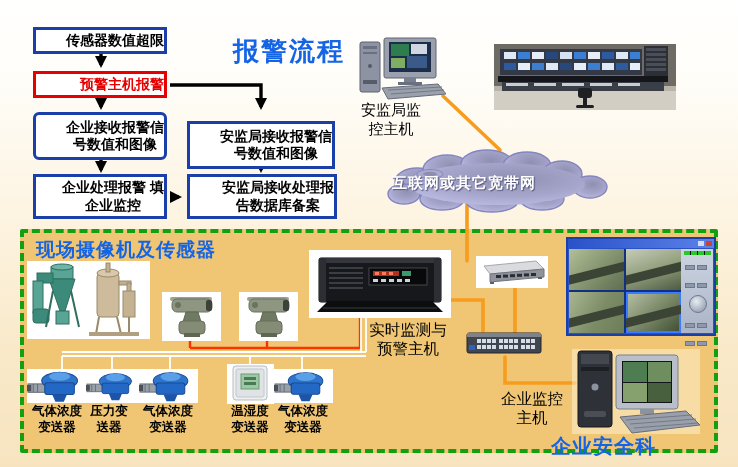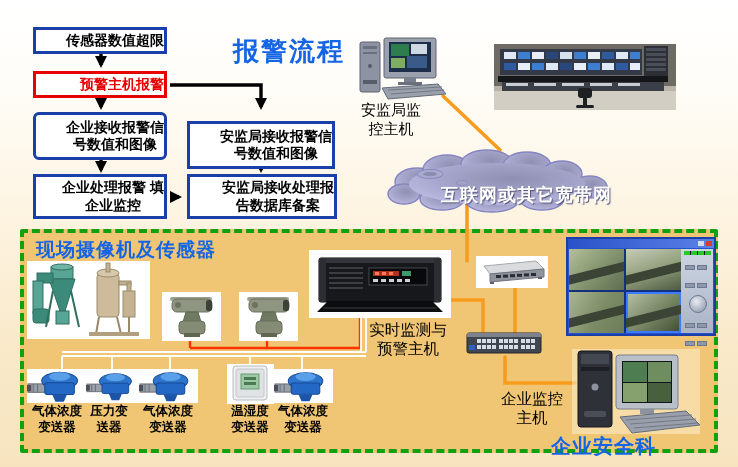--- a/index.html
+++ b/index.html
@@ -210,21 +210,21 @@
       <ellipse cx="22" cy="50" rx="16" ry="10"></ellipse>
       <ellipse cx="60" cy="55" rx="22" ry="11"></ellipse>
       <ellipse cx="110" cy="57" rx="26" ry="11"></ellipse>
       <ellipse cx="160" cy="55" rx="22" ry="11"></ellipse>
     </g>
     <ellipse cx="115" cy="40" rx="88" ry="21" fill="url(#cg)"></ellipse>
     <ellipse cx="48" cy="30" rx="13" ry="4.5" fill="#aaaacf" stroke="#8888c0" stroke-width="1"></ellipse>
     <ellipse cx="48" cy="30" rx="7" ry="2.2" fill="#8d8db0"></ellipse>
     <ellipse cx="80" cy="39" rx="6" ry="2.4" fill="#a2a2c8" stroke="#8888c0" stroke-width="0.8"></ellipse>
   </svg>
-  <div class="abs" style="left:392px;top:183px;width:220px;text-align:right;z-index:4;color:#fff;font-weight:bold;font-size:18px;letter-spacing:1px;text-shadow:1px 1px 1px #55557a;">互联网或其它宽带网</div>
+  <div class="abs" style="left:392px;top:174px;width:220px;text-align:left;z-index:4;color:#fff;font-weight:bold;font-size:15px;letter-spacing:1px;text-shadow:1px 1px 1px #55557a;">互联网或其它宽带网</div>
 
   <div class="abs blue-label" style="left:36px;top:237px;font-size:19px;z-index:3;letter-spacing:1px;text-align:center;">现场摄像机及传感器</div>
 
   <svg class="abs svgblock photo-card" style="left:27px;top:261px;z-index:3;" width="123" height="78" viewBox="0 0 123 78">
     <rect x="0" y="0" width="123" height="78" fill="#ffffff"></rect>
     <rect x="24" y="6" width="22" height="12" fill="#58a595" stroke="#2f6e60"></rect>
     <ellipse cx="35" cy="6" rx="11" ry="3" fill="#6fb5a5" stroke="#2f6e60"></ellipse>
     <polygon points="22,18 48,18 38,50 33,50" fill="#3b8a7a" stroke="#2f6e60"></polygon>
     <rect x="10" y="12" width="16" height="10" fill="#3b8a7a" stroke="#2f6e60"></rect>
     <rect x="6" y="20" width="10" height="32" fill="#58a595" stroke="#2f6e60"></rect>

